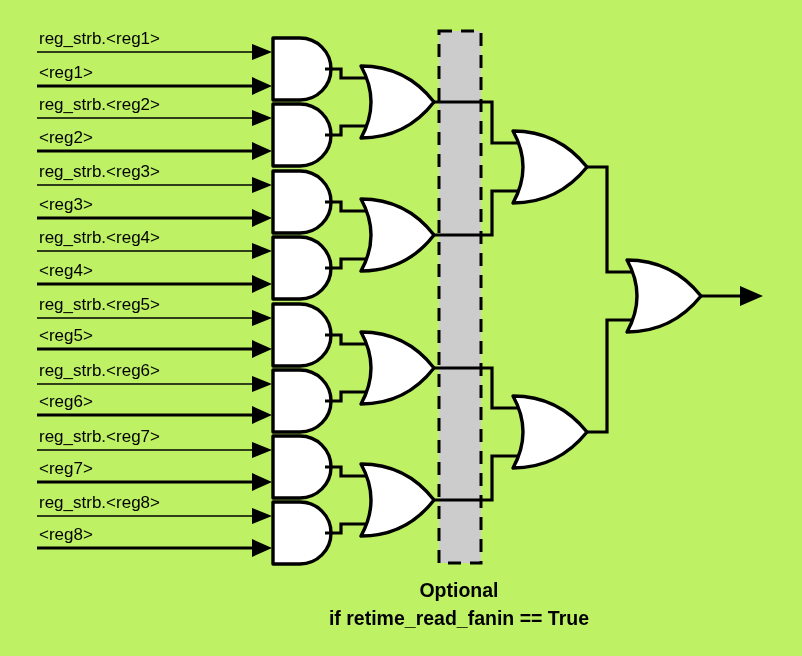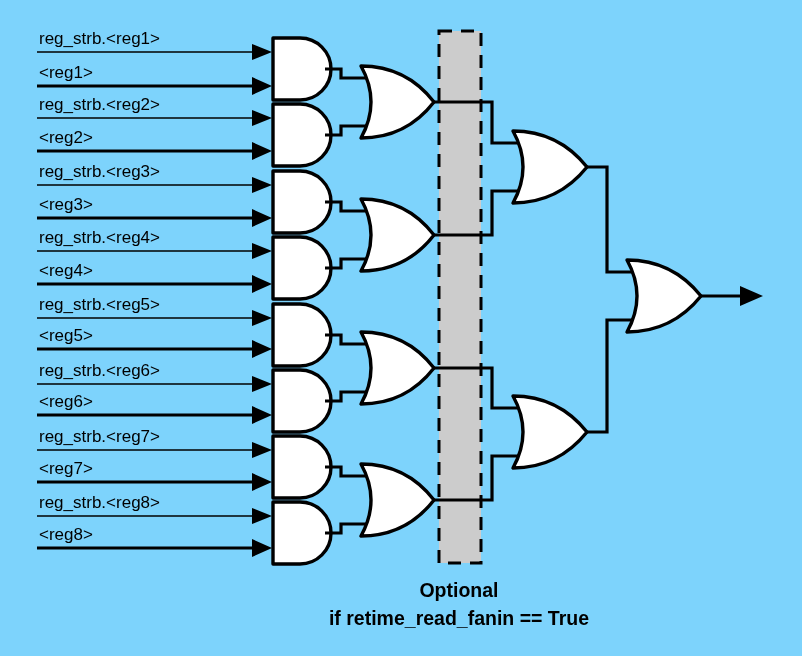--- a/index.html
+++ b/index.html
@@ -1,19 +1,19 @@
 <!DOCTYPE html>
 <html><head>
 <meta charset="utf-8">
 <title>Read Fanin Diagram</title>
 <style>
   html,body{margin:0;padding:0;background:#ffffff;}
   body{width:802px;height:656px;overflow:hidden;
        font-family:"Liberation Sans","DejaVu Sans",sans-serif;}
-  #stage{position:relative;width:802px;height:656px;background:#7dd3fc;}
+  #stage{position:relative;width:802px;height:656px;background:#bef264;}
   svg#diagram{position:absolute;left:0;top:0;width:802px;height:656px;display:block;}
   .wire-thick{fill:none;stroke:#000;stroke-width:3.2;stroke-linecap:butt;stroke-linejoin:miter;}
   .wire-thin{fill:none;stroke:#000;stroke-width:1.6;stroke-linecap:butt;}
   .gate{fill:#ffffff;stroke:#000000;stroke-width:3.4;stroke-linejoin:round;}
   .arrowhead{fill:#000;stroke:none;}
   .retime-box{fill:#cccccc;stroke:#000000;stroke-width:3;stroke-dasharray:13 9;}
   .lbl{font-family:"Liberation Sans","DejaVu Sans",sans-serif;
        font-size:17px;fill:#000;dominant-baseline:alphabetic;}
   .caption{font-family:"Liberation Sans","DejaVu Sans",sans-serif;
        font-size:19.5px;font-weight:bold;fill:#000;text-anchor:middle;}

